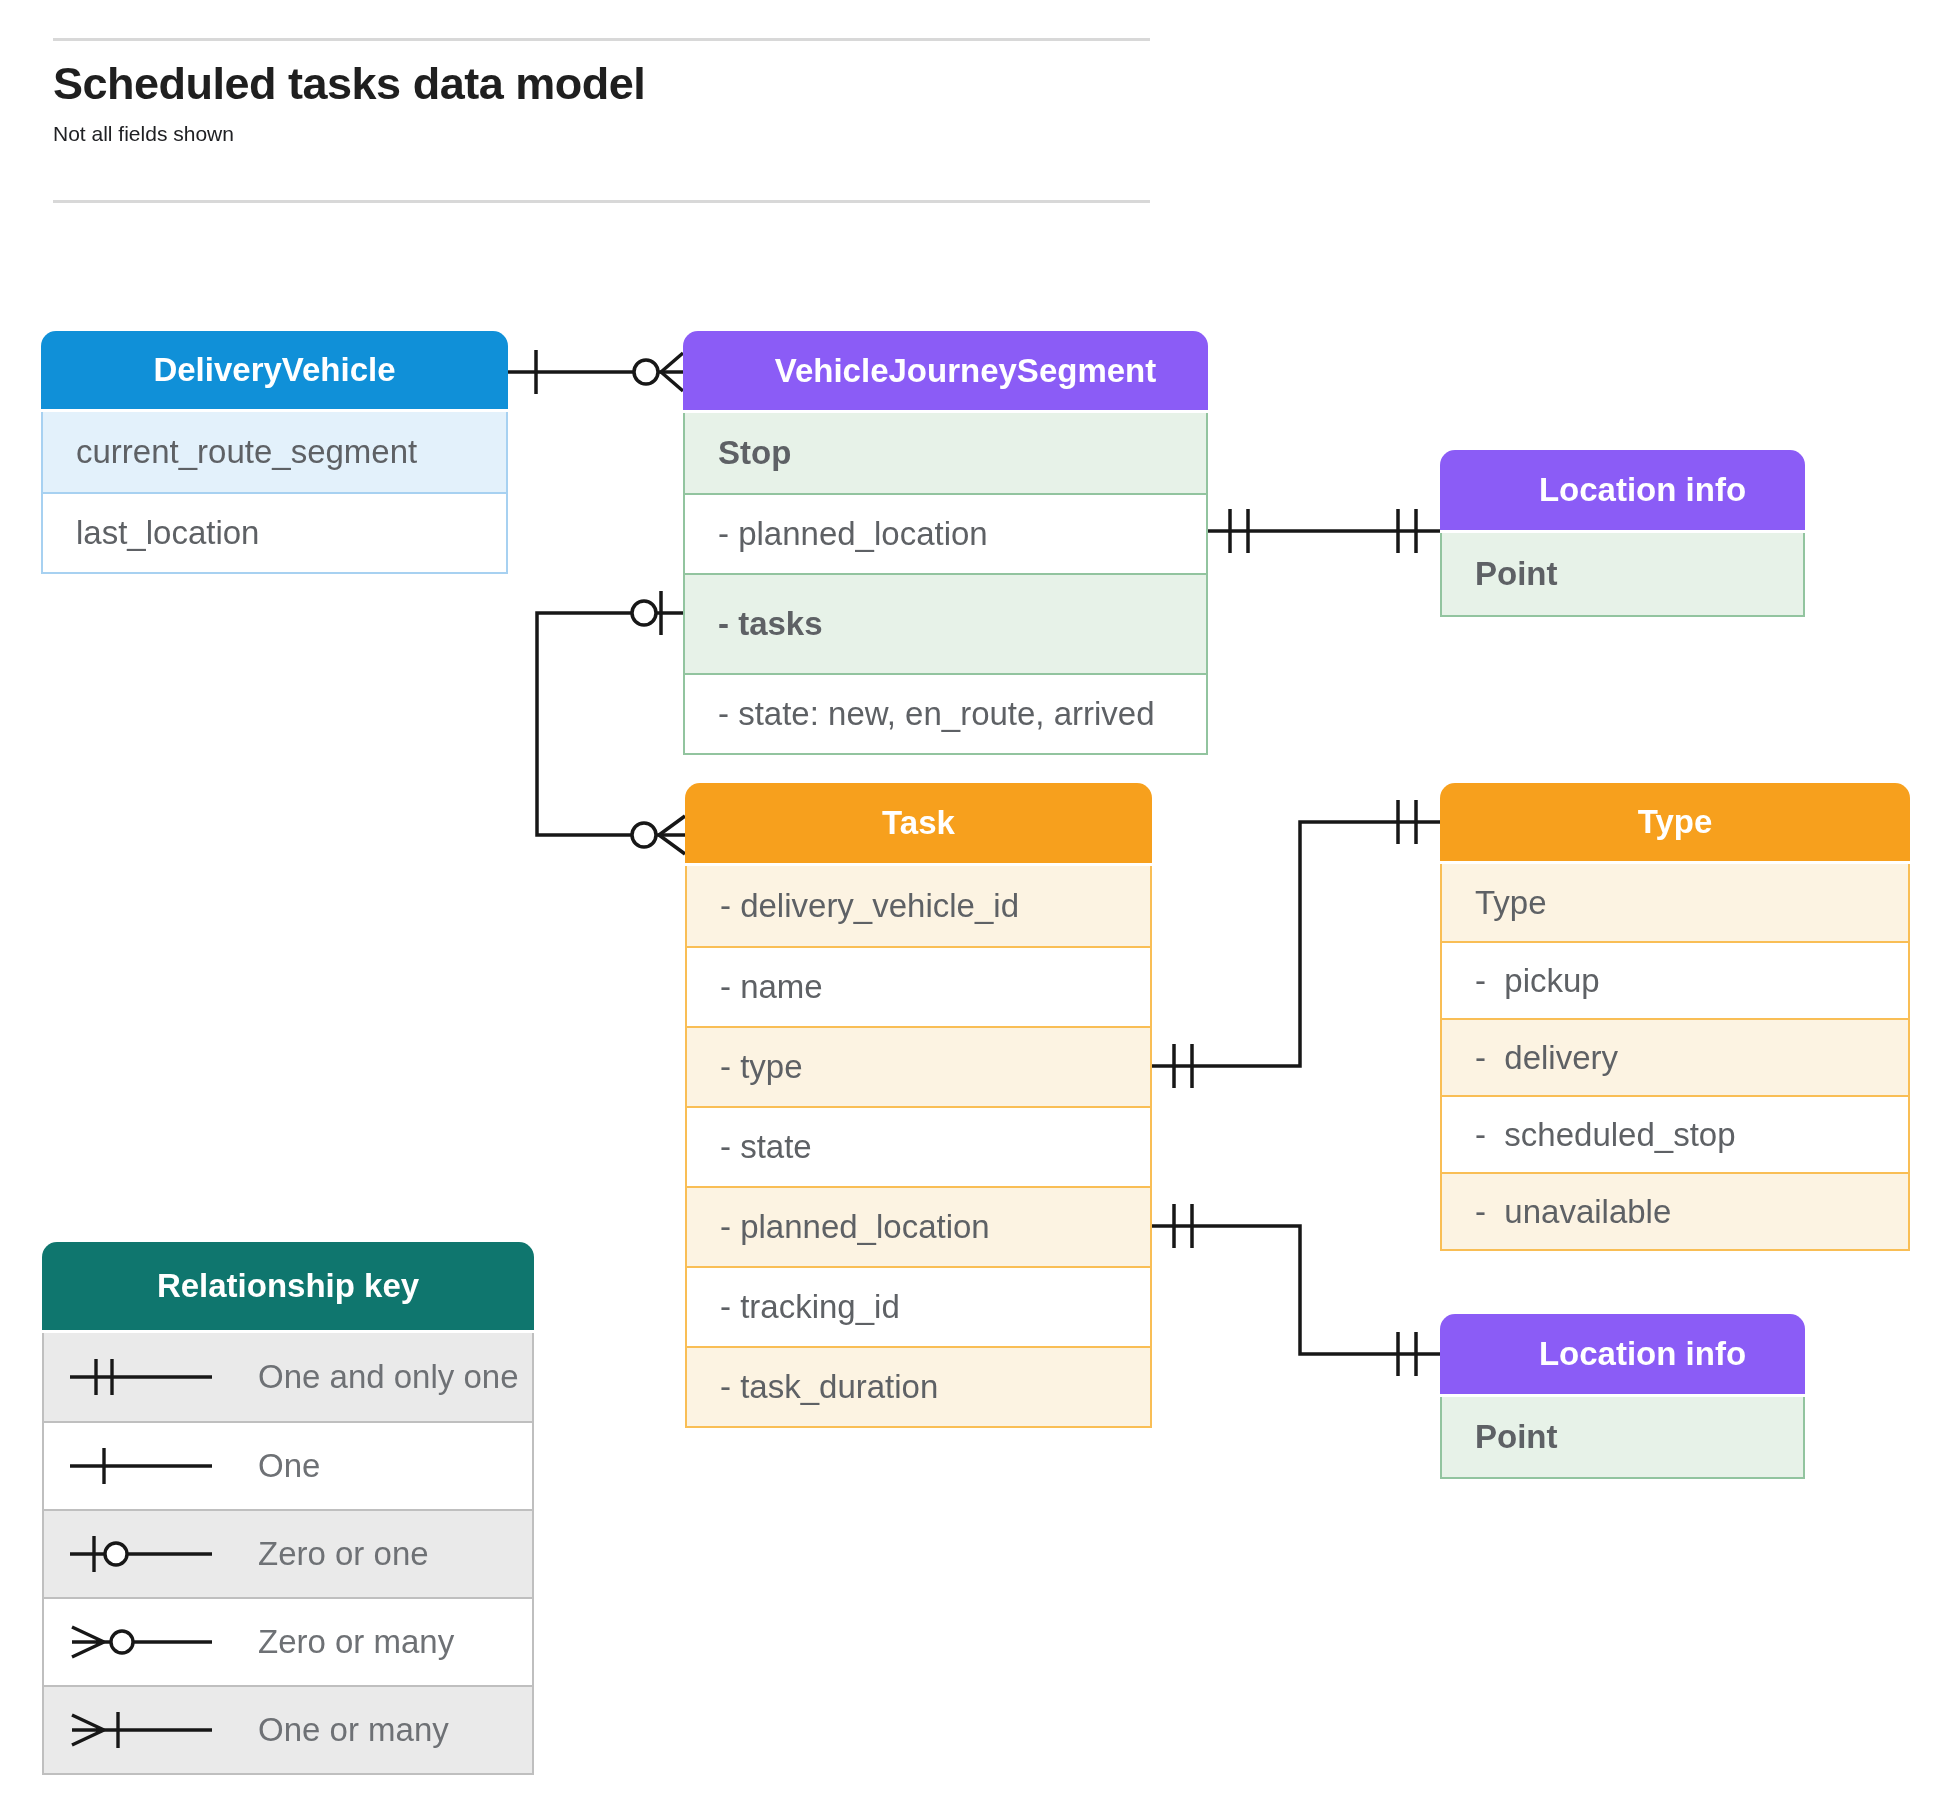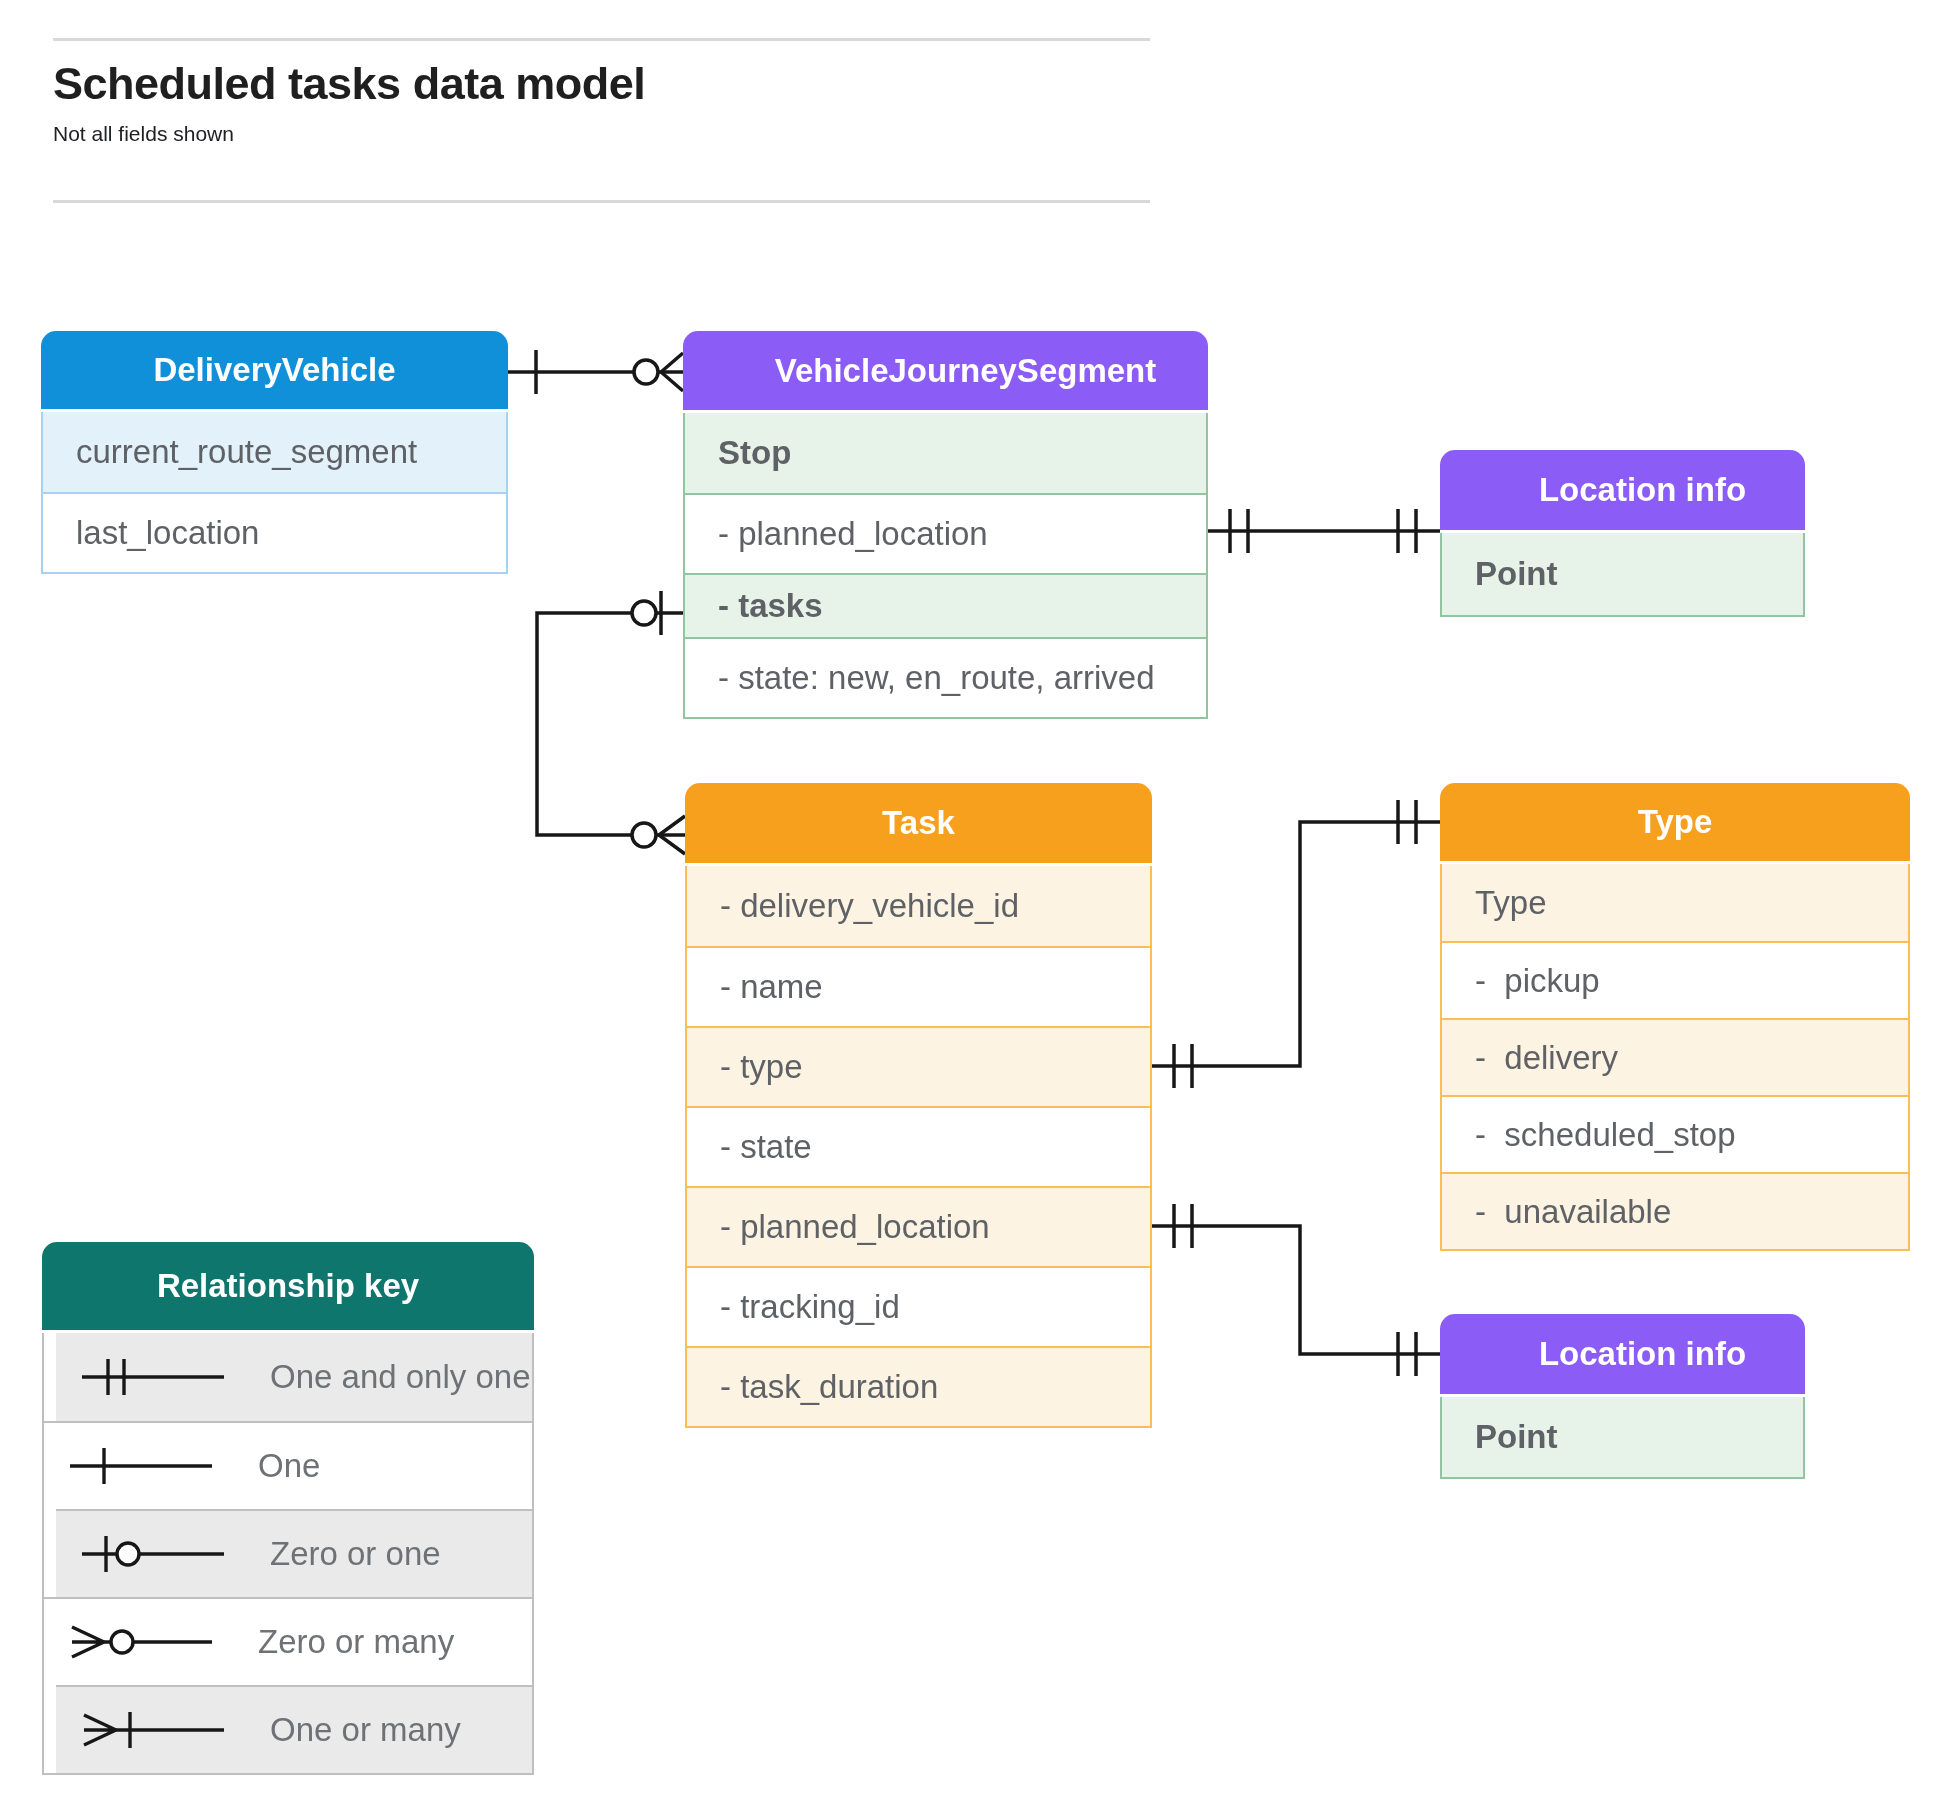--- a/index.html
+++ b/index.html
@@ -12,21 +12,21 @@
   .entity{position:absolute;}
   .entity-header{border-radius:15px 15px 0 0;color:#fff;font-weight:700;font-size:33px;
                  display:flex;align-items:center;justify-content:center;margin-bottom:3px;}
   .entity-body{border:2px solid var(--bc);border-top:none;background:#fff;box-sizing:border-box;}
   .row{box-sizing:border-box;padding-left:33px;display:flex;align-items:center;
        font-size:33px;color:#5e6165;border-top:2px solid var(--bc);white-space:pre-wrap;}
   .row:first-child{border-top:none;}
   .tint-blue{background:#e3f1fb;}
   .tint-green{background:#e7f2e8;font-weight:bold;}
   .tint-cream{background:#fcf3e2;}
-  .tint-gray{background:#eaeaea;margin-left:12px;}
+  .tint-gray{background:#eaeaea;}
 
   .box-blue{--bc:#a7d1f1;}   .box-blue .entity-header{background:#1090d8;}
   .box-green{--bc:#92c49f;}  .box-green .entity-header{background:#8b5cf6;padding-left:40px;}
   .box-orange{--bc:#f9be55;} .box-orange .entity-header{background:#f7a01d;}
   .box-gray{--bc:#bfbfbf;}   .box-gray .entity-header{background:#0f766e;}
 
   .legend-row{display:flex;align-items:center;}
   .legend-row .sym{flex:0 0 150px;margin-left:22px;}
   .legend-row .lab{margin-left:42px;color:#6e7175;font-size:33px;}
 
@@ -91,21 +91,21 @@
       <div class="row tint-blue" style="height:80px">current_route_segment</div>
       <div class="row" style="height:80px">last_location</div>
     </div>
   </div>
 
   <div class="entity box-green" style="left:683px;top:331px;width:525px">
     <div class="entity-header" style="height:79px">VehicleJourneySegment</div>
     <div class="entity-body">
       <div class="row tint-green" style="height:80px">Stop</div>
       <div class="row" style="height:80px">- planned_location</div>
-      <div class="row tint-green" style="height:64px">- tasks</div>
+      <div class="row tint-green" style="height:100px">- tasks</div>
       <div class="row" style="height:80px">- state: new, en_route, arrived</div>
     </div>
   </div>
 
   <div class="entity box-green" style="left:1440px;top:450px;width:365px">
     <div class="entity-header" style="height:80px">Location info</div>
     <div class="entity-body">
       <div class="row tint-green" style="height:82px">Point</div>
     </div>
   </div>

